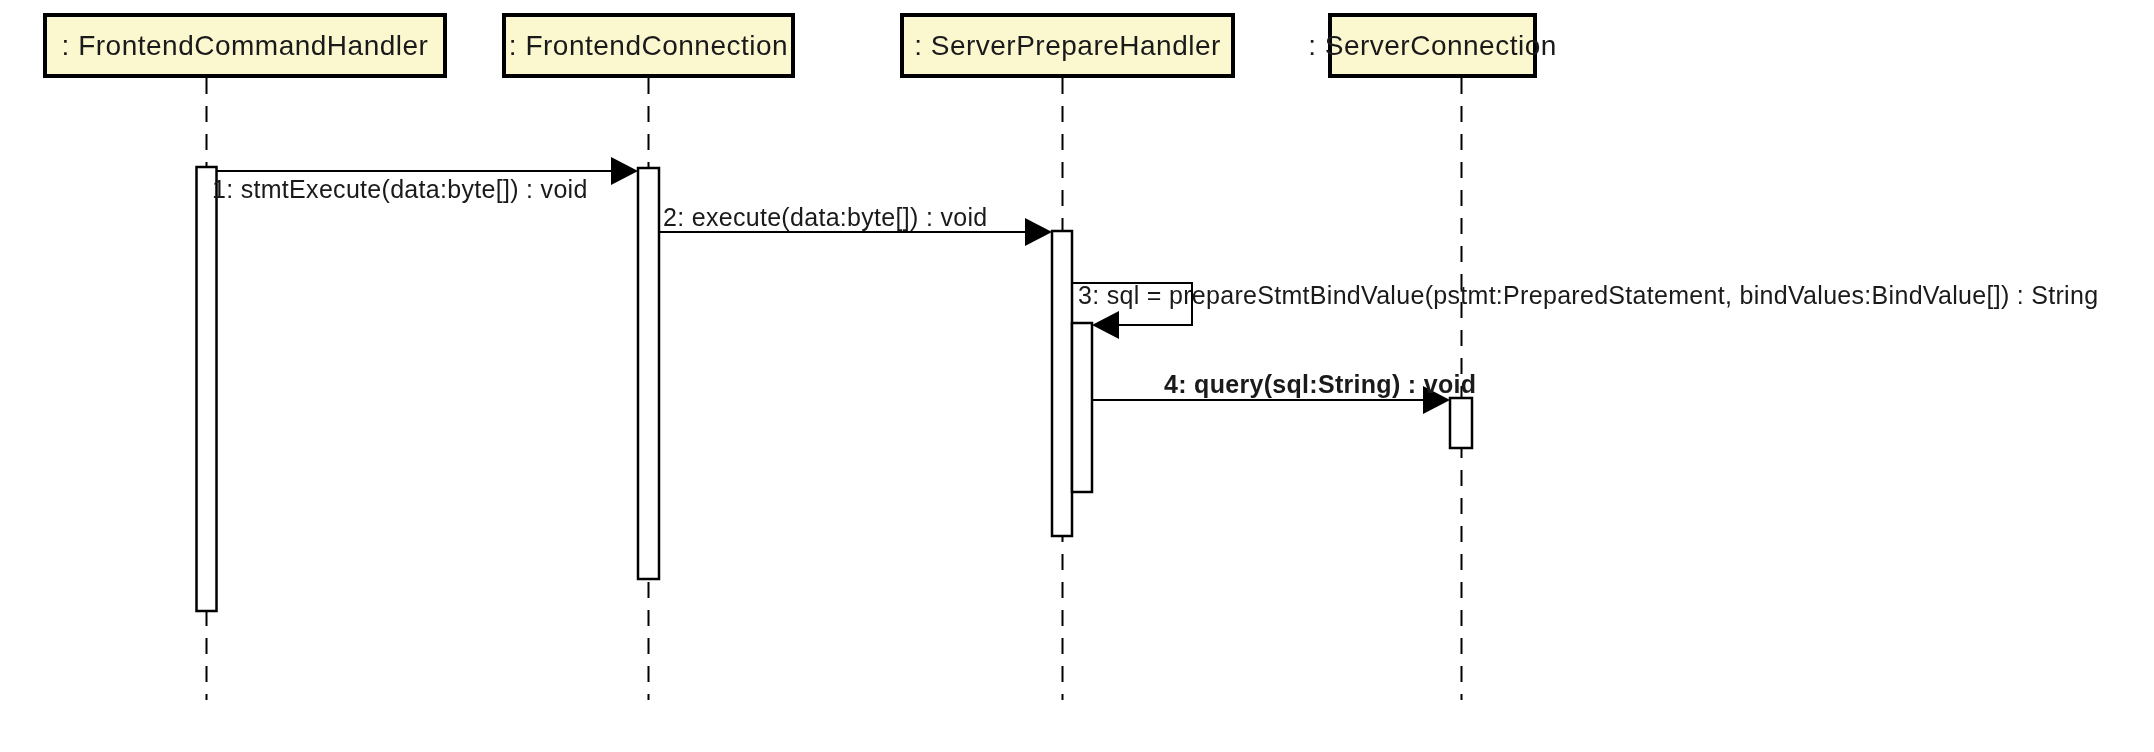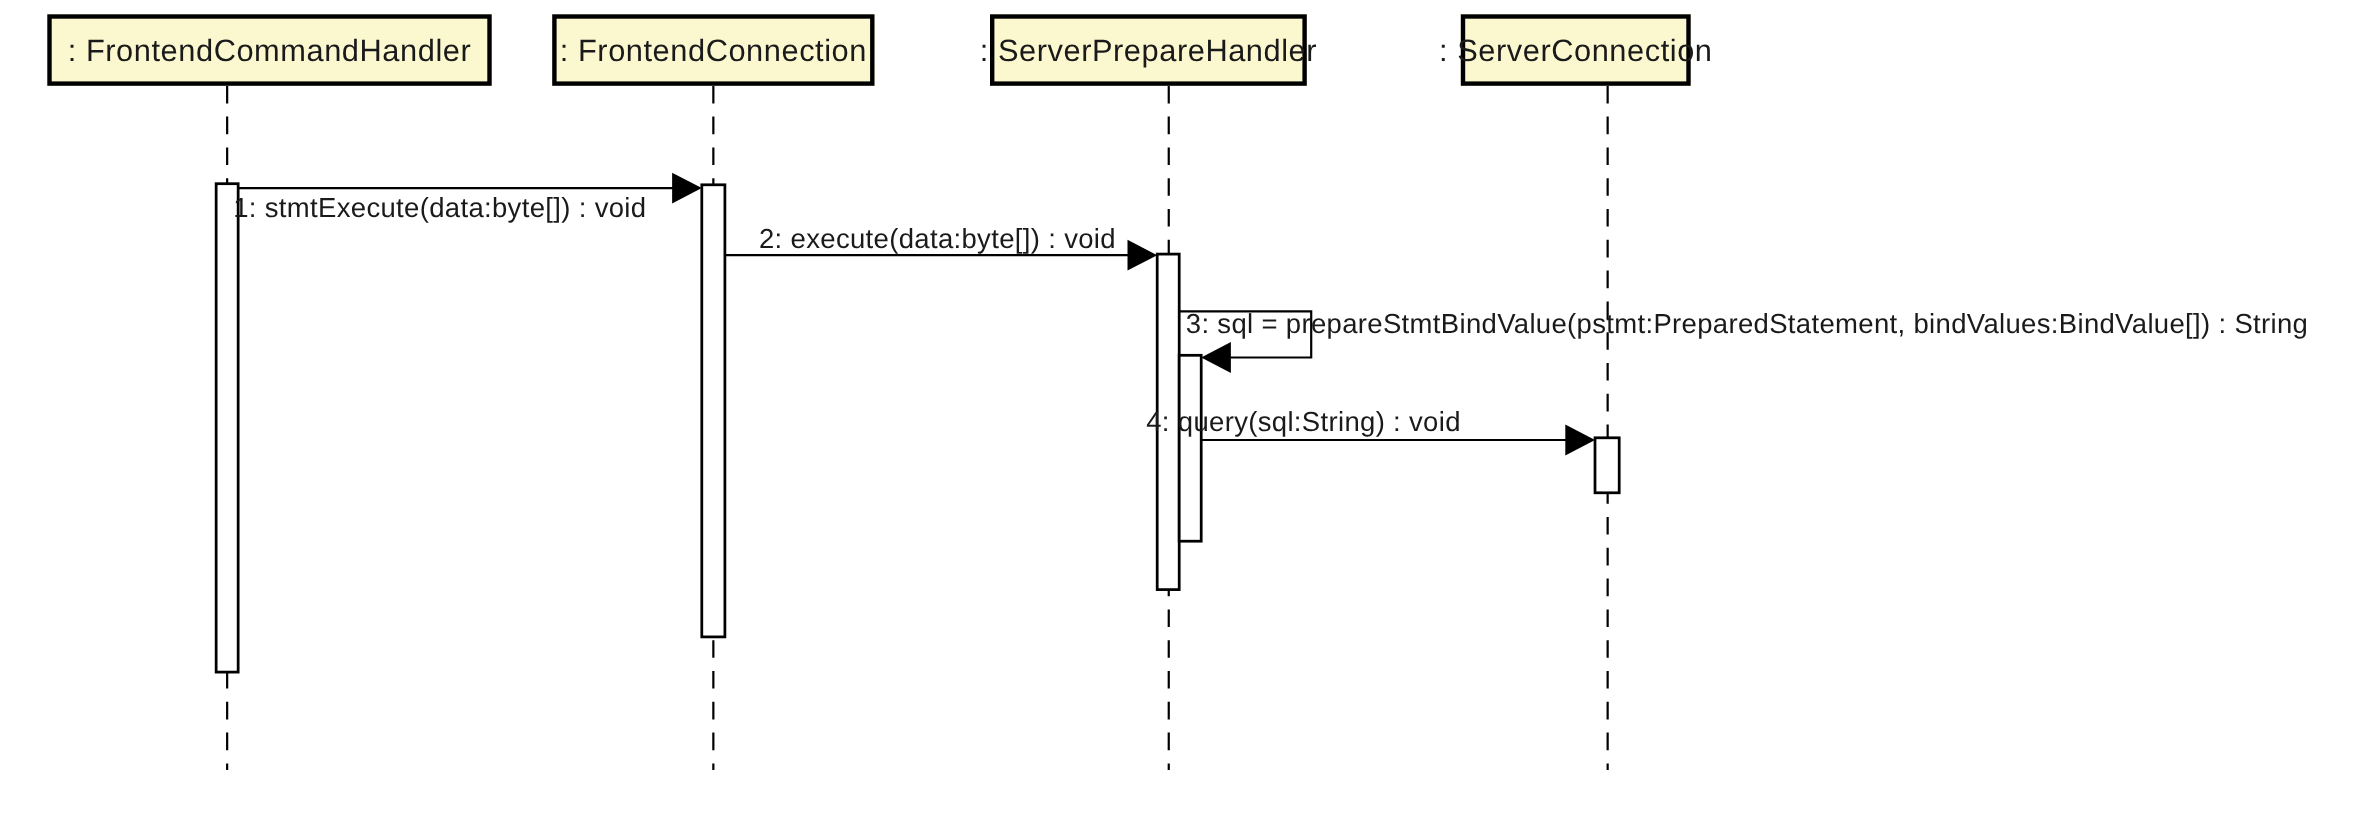--- a/index.html
+++ b/index.html
@@ -44,26 +44,26 @@
   }
   .msg-label {
     position: absolute;
     font-size: 25px;
     color: var(--text-color);
     white-space: nowrap;
     letter-spacing: 0.3px;
   }
   #box1 { left: 18px;   width: 404px; margin-left: 25px; }
   #box2 { left: 502px;  width: 293px; }
-  #box3 { left: 900px;  width: 288px; }
+  #box3 { left: 900px;  width: 335px; }
   #box4 { left: 1328px; width: 209px; }
   #msg1-label { left: 212px;  top: 139px; margin-top: 36px; }
-  #msg2-label { left: 663px;  top: 203px; margin-left: 27px; }
+  #msg2-label { left: 663px;  top: 203px; }
   #msg3-label { left: 1078px; top: 249px; margin-top: 32px; }
-  #msg4-label { left: 1042px; top: 370px; }
+  #msg4-label { left: 1164px; top: 370px; font-weight: bold; }
 </style>
 </head>
 <body>
 
 <div class="stage" style="--actor-fill: #fbf8d0; --line-color: #000000; --text-color: #1a1a1a;">
 
   <svg class="diagram-svg" viewBox="0 0 2154 752" xmlns="http://www.w3.org/2000/svg">
 
     <g stroke="#000000" stroke-width="2" stroke-dasharray="16 12">
       <line x1="206.5" y1="78" x2="206.5" y2="700"></line>

